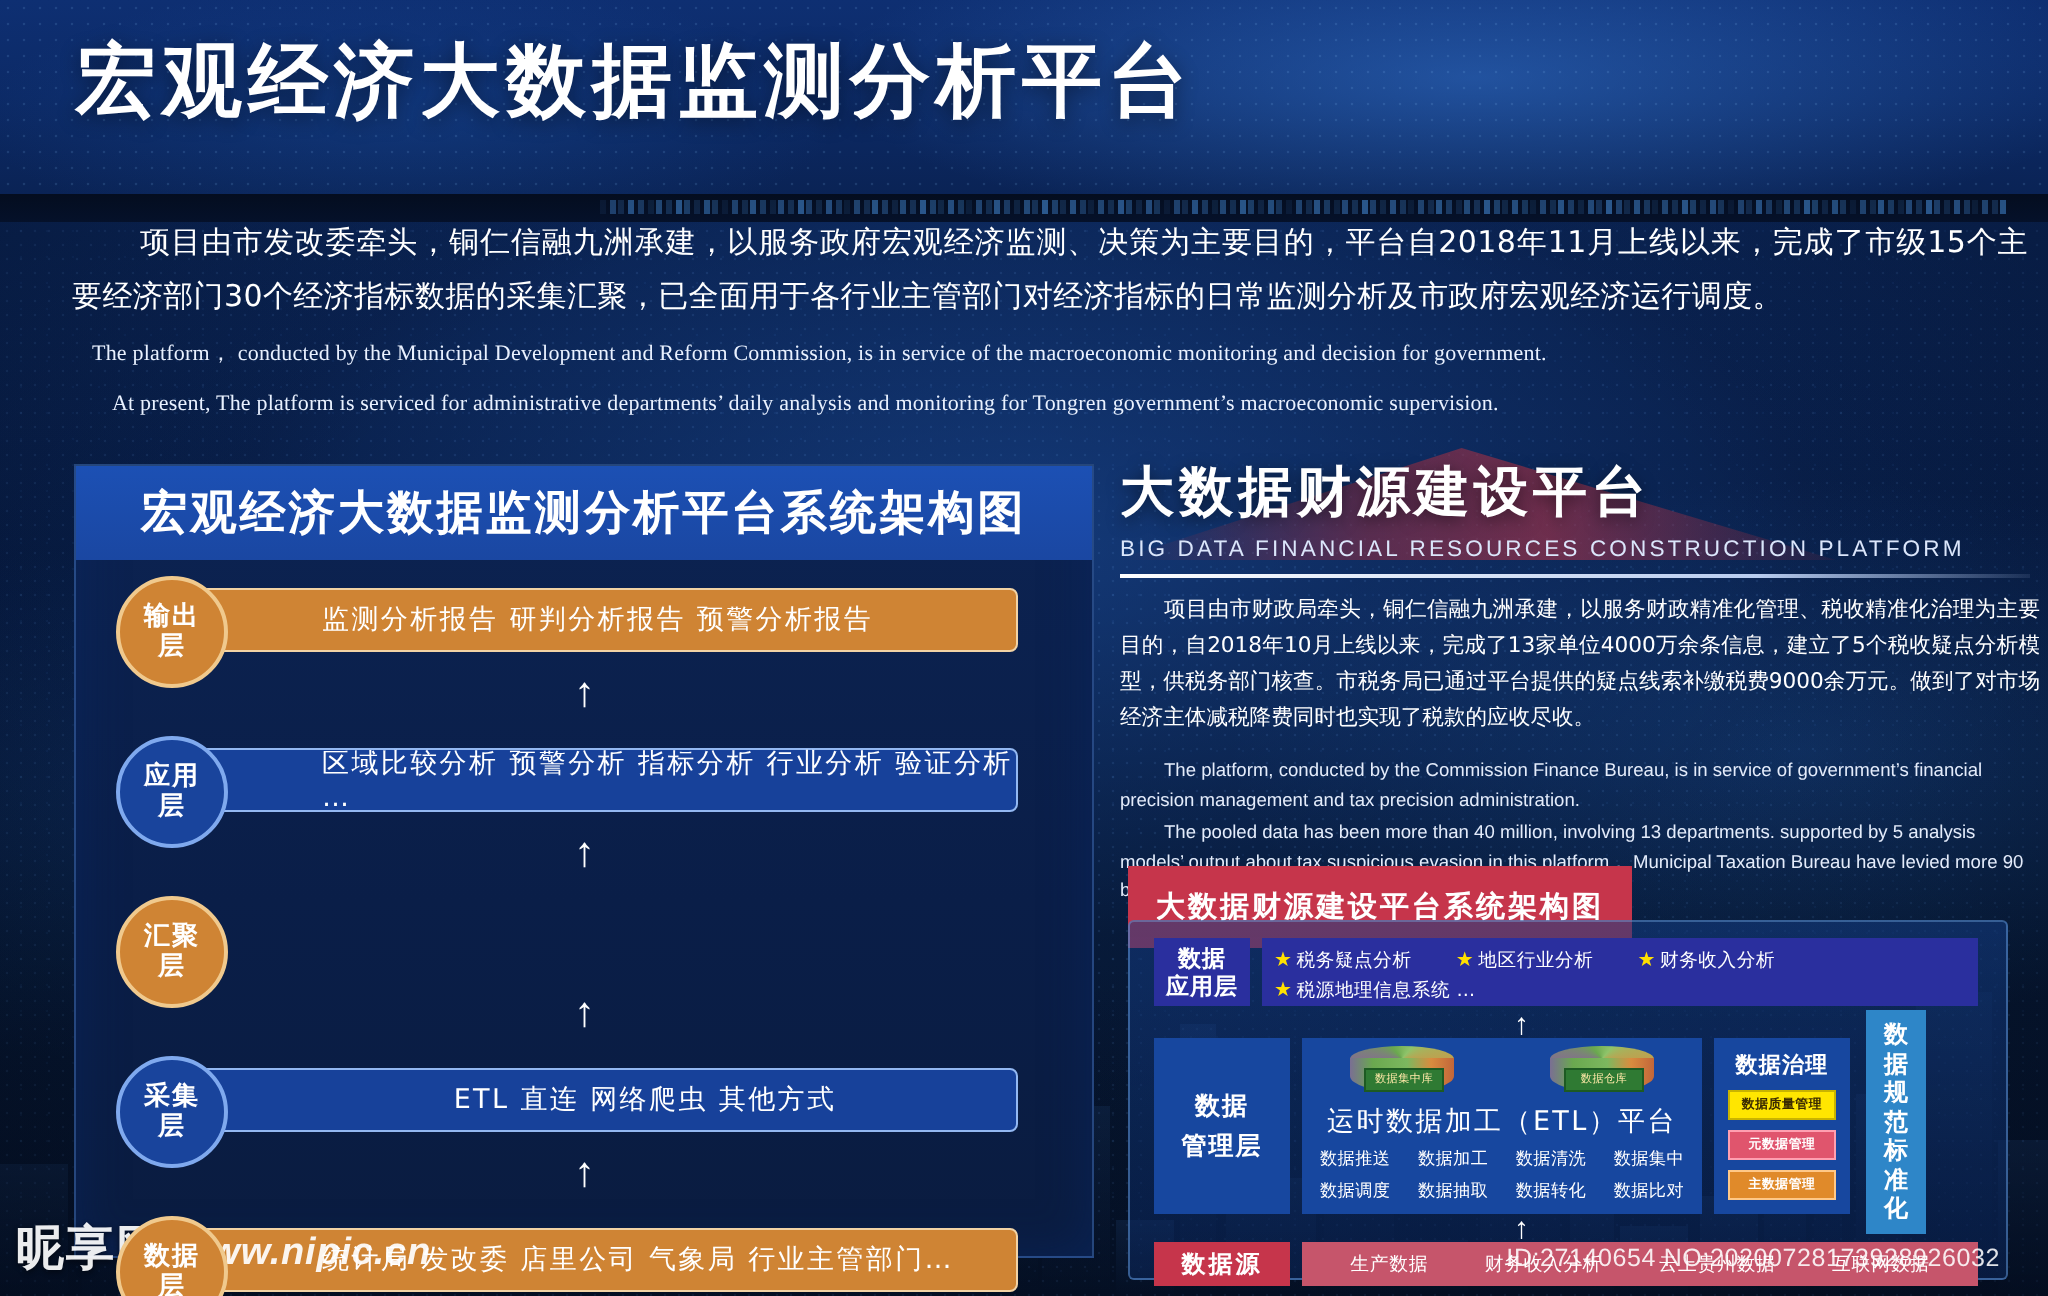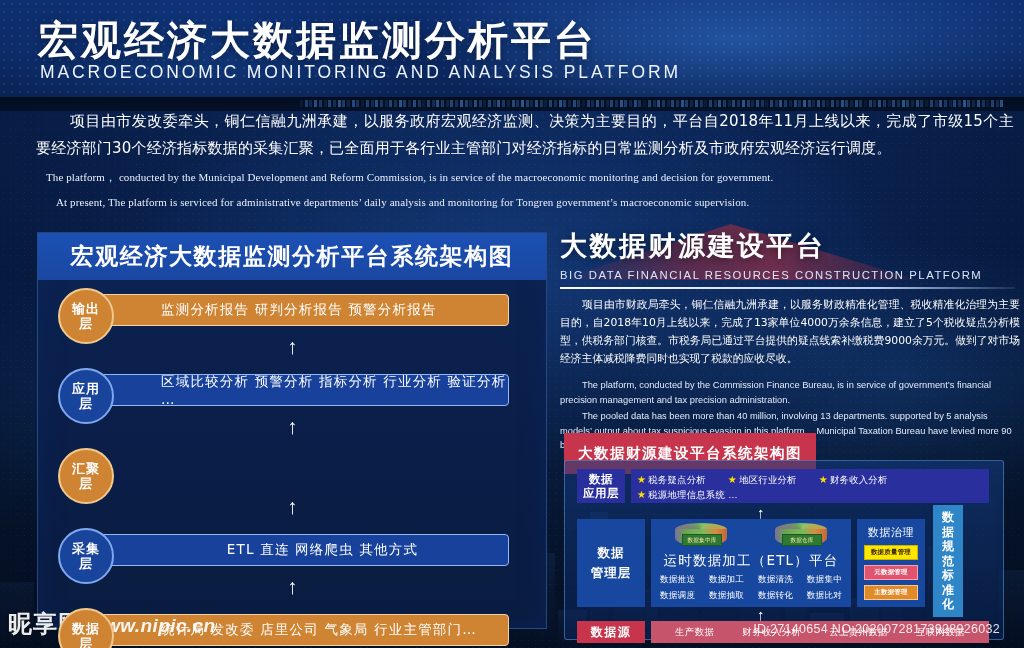--- a/index.html
+++ b/index.html
@@ -137,21 +137,21 @@
         color:#ffe9a8;font-size:5.6px;text-align:center;line-height:10px;letter-spacing:.2px;
         font-family:"DejaVu Sans","Liberation Sans",sans-serif;border:.5px solid #1d5a22;}
   .etl .t{color:#fff;font-size:13.5px;text-align:center;margin-top:3px;letter-spacing:1.2px;
         font-family:"DejaVu Sans","Liberation Sans",sans-serif;}
   .etl .g{display:flex;justify-content:space-between;padding:0 9px;margin-top:4px;}
   .etl .g span{color:#fff;font-size:8.6px;letter-spacing:.2px;
         font-family:"DejaVu Sans","Liberation Sans",sans-serif;}
 
   .gov{position:absolute;left:292px;top:58px;width:68px;height:88px;background:#17479f;
         display:flex;flex-direction:column;align-items:center;padding-top:6px;box-sizing:border-box;}
-  .gov .h{color:#fff;font-size:11px;font-weight:normal;letter-spacing:.6px;margin-bottom:5px;
+  .gov .h{color:#fff;font-size:11px;font-weight:bold;letter-spacing:.6px;margin-bottom:5px;
         font-family:"DejaVu Sans","Liberation Sans",sans-serif;}
   .gov .tag{width:52px;height:13px;margin-bottom:5px;font-size:6.4px;line-height:13px;text-align:center;
         font-weight:bold;letter-spacing:.3px;font-family:"DejaVu Sans","Liberation Sans",sans-serif;}
   .gov .t1{background:#ffe600;color:#3a2a00;border:1px solid #c9b400;}
   .gov .t2{background:#e0556d;color:#fff;border:1px solid #ff9fb0;}
   .gov .t3{background:#e08a2a;color:#fff;border:1px solid #ffc887;}
 
   .std{position:absolute;left:368px;top:44px;width:30px;height:112px;background:#2e86c8;
         display:flex;flex-direction:column;align-items:center;justify-content:center;
         color:#fff;font-size:12px;font-weight:bold;line-height:14.5px;
@@ -209,21 +209,20 @@
       <i style="left: 928px; width: 23px; height: 101px; opacity: 0.55;"></i>
       <i style="left: 958px; width: 38px; height: 152px; opacity: 0.38;"></i>
       <i style="left: 999px; width: 30px; height: 78px; opacity: 0.64;"></i>
     </div>
   <div class="vignette"></div>
 
   <div class="hdr">
     <div class="sheen"></div>
     <div class="dotsh"></div>
     <div class="hdr-cn">宏观经济大数据监测分析平台</div>
-    <div class="hdr-en">MACROECONOMIC MONITORING AND ANALYSIS PLATFORM</div>
   </div>
   <div class="hdr-band" id="hdrband">
       <i class="px" style="left: 300px; opacity: 0.12; position: absolute; top: 3px; width: 3px; height: 7px; background: rgba(80, 160, 245, 0.7);"></i>
       <i class="px" style="left: 304.7px; opacity: 0.49; position: absolute; top: 3px; width: 3px; height: 7px; background: rgba(80, 160, 245, 0.7);"></i>
       <i class="px" style="left: 309.4px; opacity: 0.26; position: absolute; top: 3px; width: 3px; height: 7px; background: rgba(80, 160, 245, 0.7);"></i>
       <i class="px" style="left: 314.1px; opacity: 0.63; position: absolute; top: 3px; width: 3px; height: 7px; background: rgba(80, 160, 245, 0.7);"></i>
       <i class="px" style="left: 318.8px; opacity: 0.4; position: absolute; top: 3px; width: 3px; height: 7px; background: rgba(80, 160, 245, 0.7);"></i>
       <i class="px" style="left: 323.5px; opacity: 0.17; position: absolute; top: 3px; width: 3px; height: 7px; background: rgba(80, 160, 245, 0.7);"></i>
       <i class="px" style="left: 328.2px; opacity: 0.54; position: absolute; top: 3px; width: 3px; height: 7px; background: rgba(80, 160, 245, 0.7);"></i>
       <i class="px" style="left: 332.9px; opacity: 0.31; position: absolute; top: 3px; width: 3px; height: 7px; background: rgba(80, 160, 245, 0.7);"></i>

